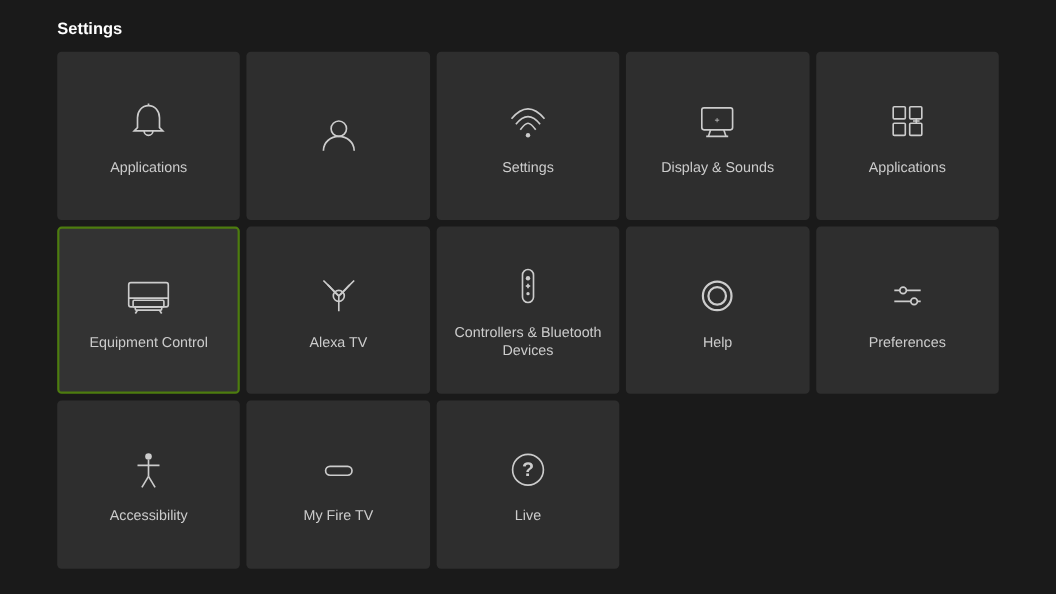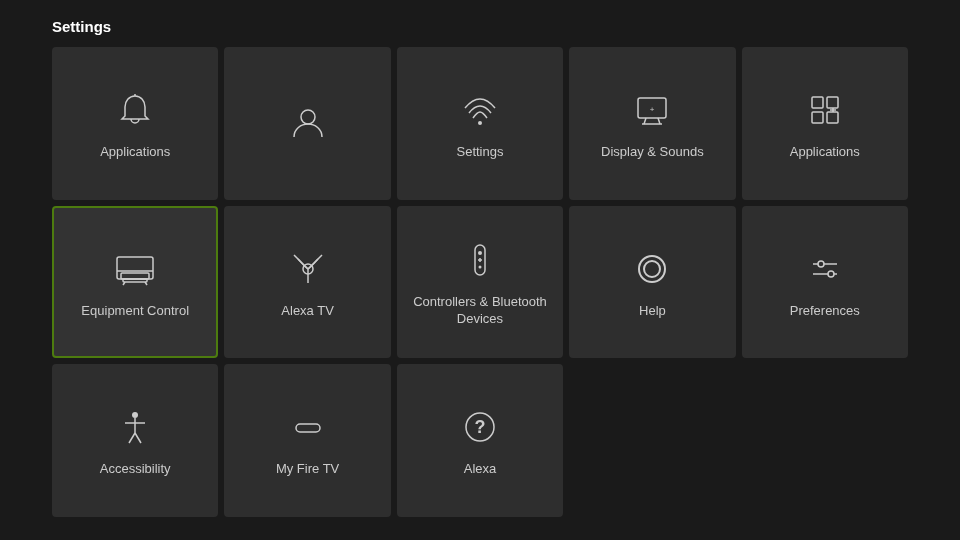--- a/index.html
+++ b/index.html
@@ -211,16 +211,16 @@
     <span class="tile-label">My Fire TV</span>
   </div>
 
   <div class="tile">
     <div class="tile-icon">
       <svg width="40" height="40" viewBox="0 0 40 40">
         <circle cx="20" cy="20" r="14"></circle>
         <text x="20" y="26" fill="#cccccc" stroke="none" font-size="18" text-anchor="middle" font-family="Arial" font-weight="bold">?</text>
       </svg>
     </div>
-    <span class="tile-label">Alexa</span>
+    <span class="tile-label">Live</span>
   </div>
 
 </div>
 
 </body></html>

